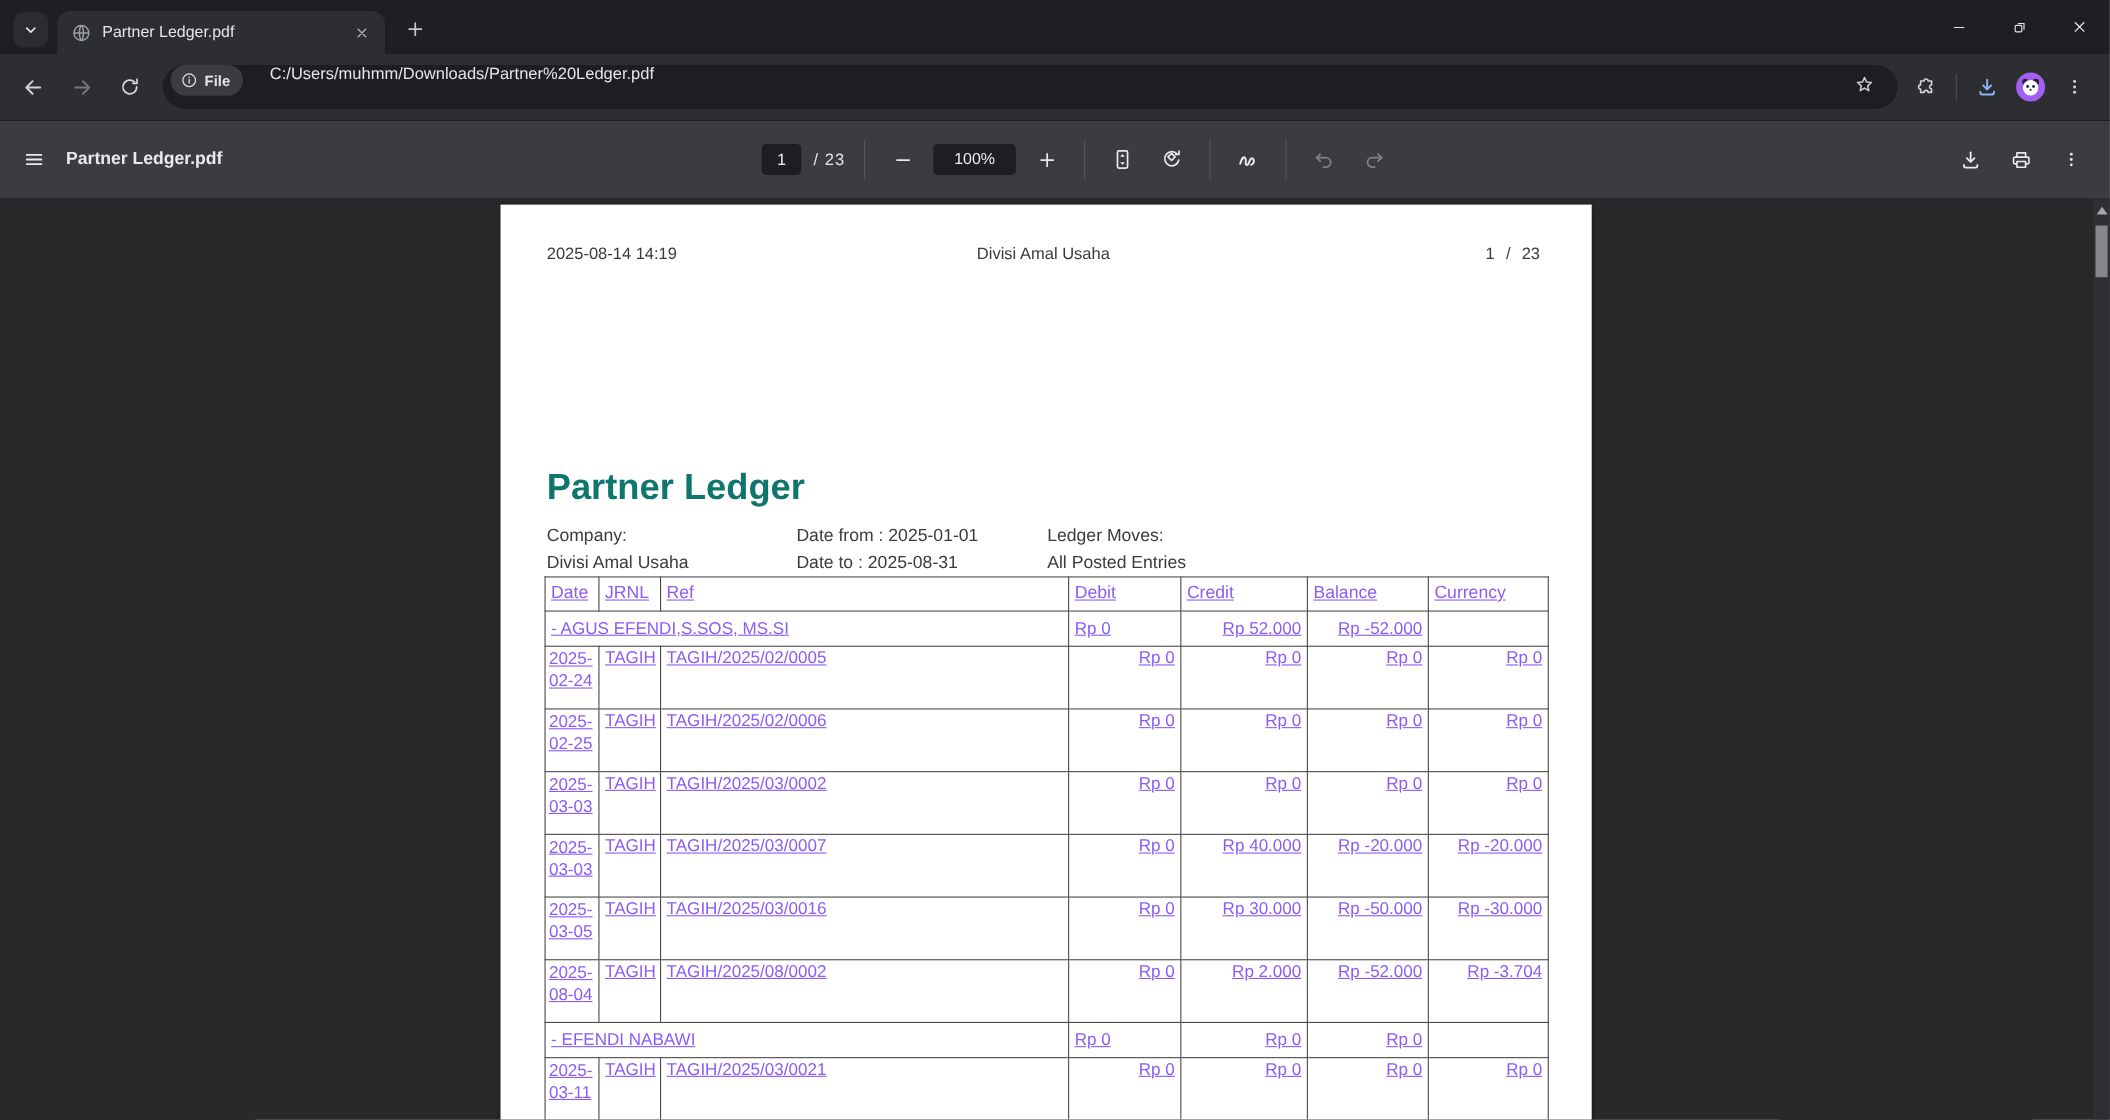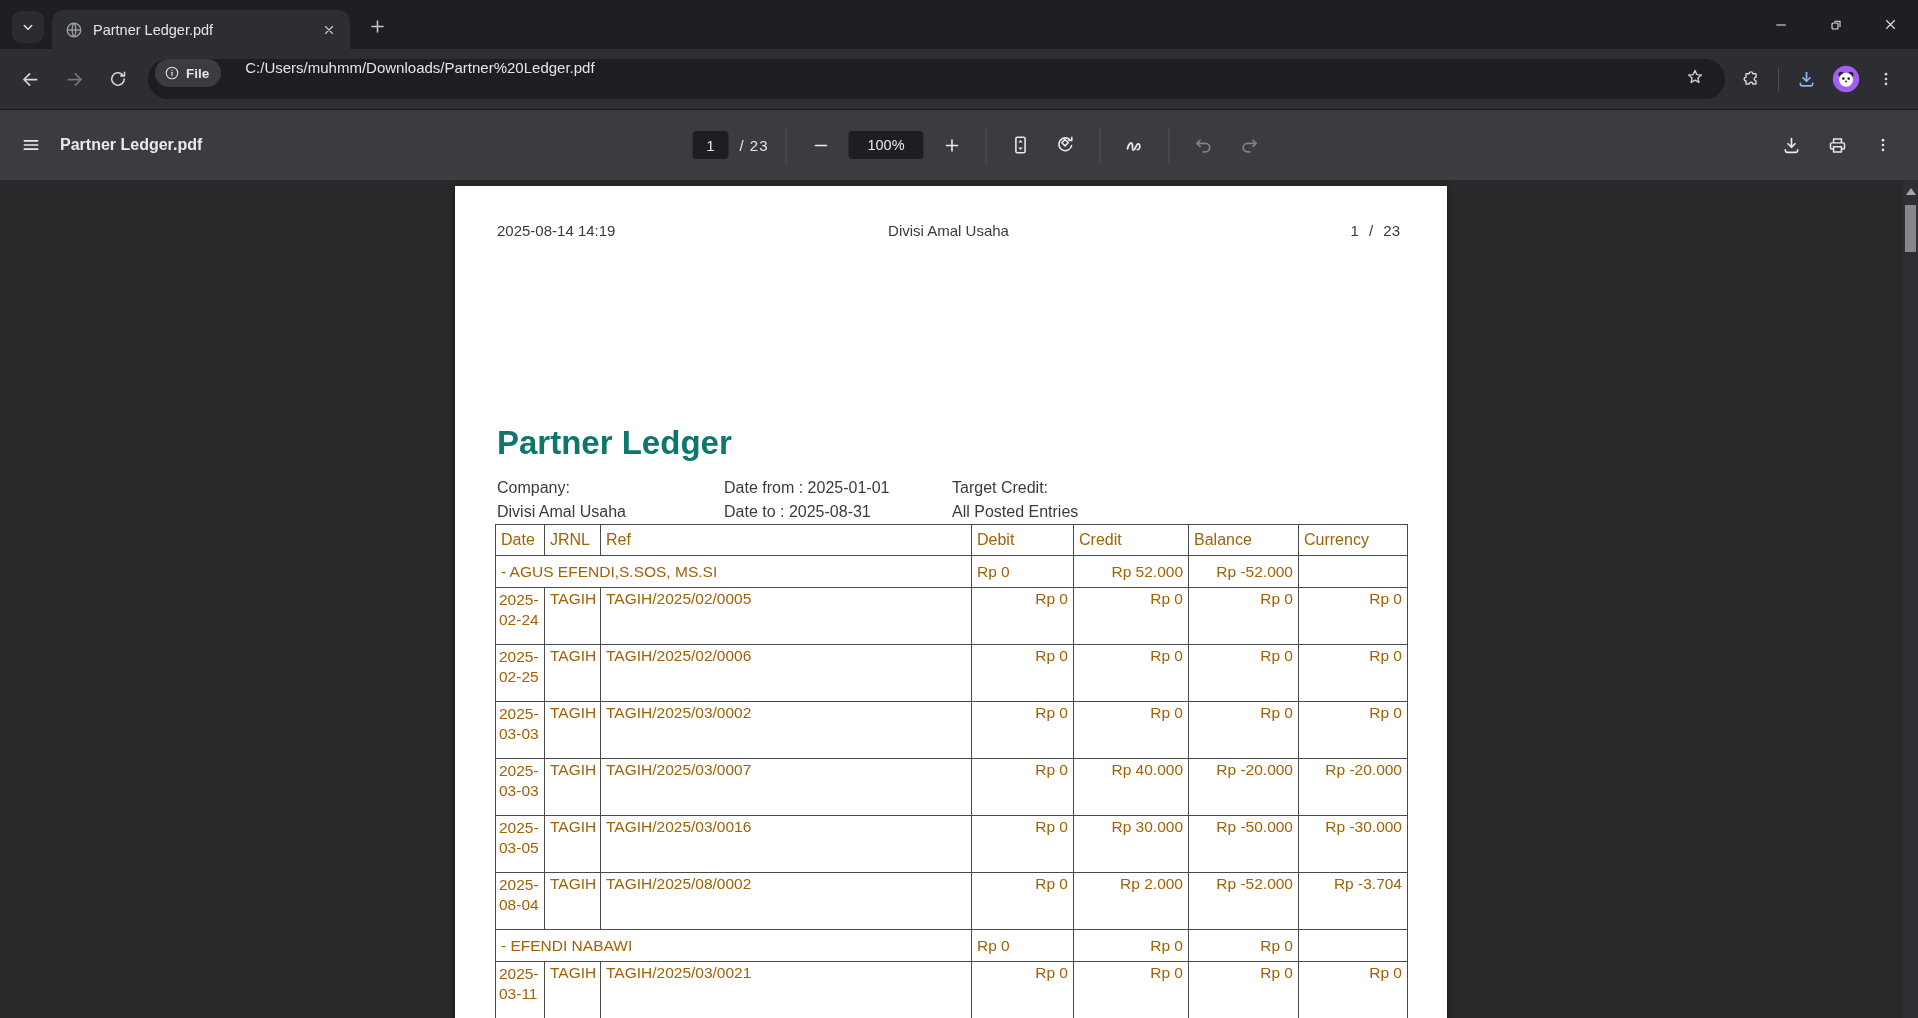--- a/index.html
+++ b/index.html
@@ -61,21 +61,21 @@
 
   
   .page-meta { display:flex; padding-top:36px; font-size:15px; color:#3a3a3a; }
   .page-meta span { flex:1; }
   .pm-center { text-align:center; }
   .pm-right { text-align:right; word-spacing:6px; }
   .doc-heading { margin-top:184px; font-size:33px; line-height:40px; font-weight:700; color:#0f766e; }
   .info-grid { display:grid; grid-template-columns:227px 228px 1fr; margin-top:14px;
                font-size:16px; line-height:21.5px; row-gap:2px; color:#3b3b3b; }
   table.ledger { border-collapse:collapse; table-layout:fixed; width:912px; margin-left:-2px;
-                 margin-top:2px; font-size:15.5px; color:#a16207; }
+                 margin-top:2px; font-size:15.5px; color:#8b5cf6;text-decoration:underline; }
   .ledger th, .ledger td { border:1px solid #4a4a4a; padding:2px 5px; font-weight:400; text-align:left; }
   .ledger thead th { height:31px; vertical-align:middle; font-size:16px; }
   .ledger tr.group td { height:32px; vertical-align:middle; }
   .ledger tr.data td { height:57px; vertical-align:top; }
   .ledger td.num { text-align:right; }
   .ledger td.c-date { padding:2px 3px; line-height:20px; overflow-wrap:break-word; }
 </style>
 </head>
 <body>
 
@@ -338,21 +338,21 @@
     <div class="pdf-page">
       <div class="page-meta">
         <span>2025-08-14 14:19</span>
         <span class="pm-center">Divisi Amal Usaha</span>
         <span class="pm-right">1 / 23</span>
       </div>
       <div class="doc-heading">Partner Ledger</div>
       <div class="info-grid">
         <span>Company:</span>
         <span>Date from : 2025-01-01</span>
-        <span>Target Credit:</span>
+        <span>Ledger Moves:</span>
         <span>Divisi Amal Usaha</span>
         <span>Date to : 2025-08-31</span>
         <span>All Posted Entries</span>
       </div>
       <table class="ledger">
         <colgroup>
           <col style="width:49px">
             <col style="width:56px">
             <col style="width:371px">
           <col style="width:102px">

